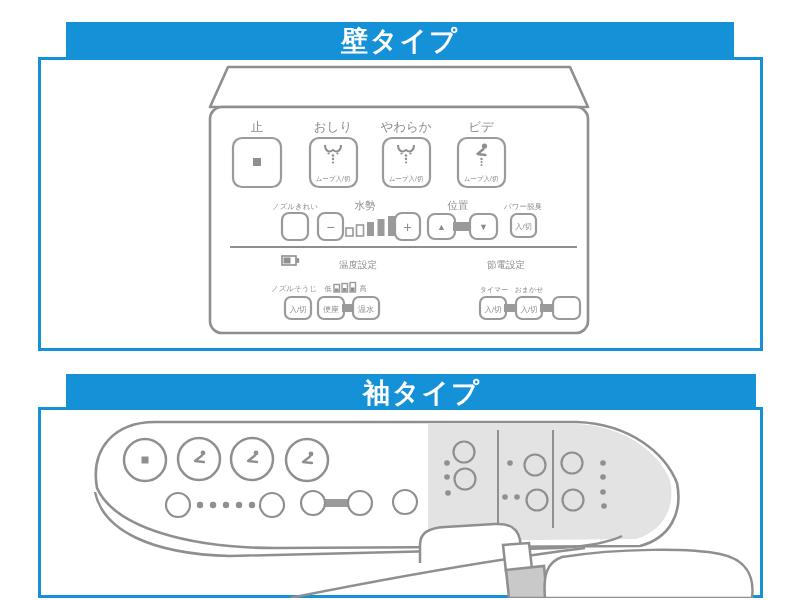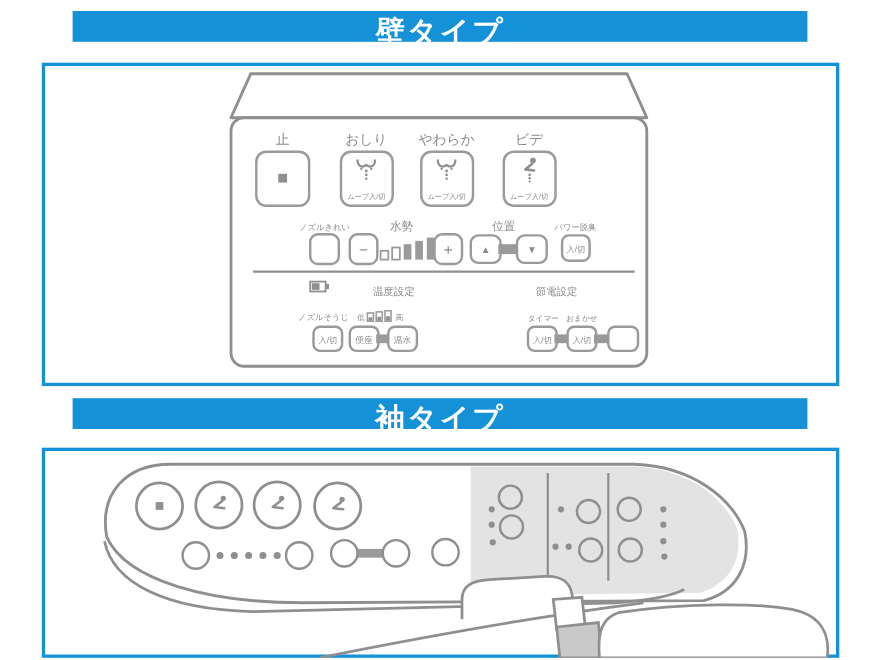--- a/index.html
+++ b/index.html
@@ -1,22 +1,22 @@
 <!DOCTYPE html>
 <html><head>
 <meta charset="utf-8">
 <style>
   html,body{margin:0;padding:0;background:#ffffff;}
   body{width:800px;height:600px;position:relative;overflow:hidden;
        font-family:"Liberation Sans","DejaVu Sans",sans-serif;}
-  .hdr{position:absolute;left:66px;width:668px;height:28px;background:#1591d8;
+  .hdr{position:absolute;left:66px;width:668px;height:45px;background:#1591d8;
        color:#ffffff;font-size:27px;font-weight:bold;text-align:center;
-       line-height:39px;letter-spacing:2px;}
+       line-height:39px;letter-spacing:2px;margin-top:12px;}
   #hdr-wall{top:10px;}
-  #hdr-sleeve{top:362px;}
+  #hdr-sleeve{top:362px;padding-left:22px;}
   .panel-box{position:absolute;left:38px;width:719px;border:3px solid #1591d8;background:#ffffff;}
   #box-wall{top:57px;height:288px;}
   #box-sleeve{top:407px;height:185px;}
   svg{position:absolute;}
   #svg-wall{left:38px;top:57px;}
   #svg-sleeve{left:38px;top:407px;}
   text{fill:#8a8a8a;}
   .ln{stroke:#8f8f8f;fill:none;}
   .wfill{fill:#ffffff;stroke:#8f8f8f;}
   .btn{fill:#ffffff;stroke:#9a9a9a;stroke-width:2.2;}

